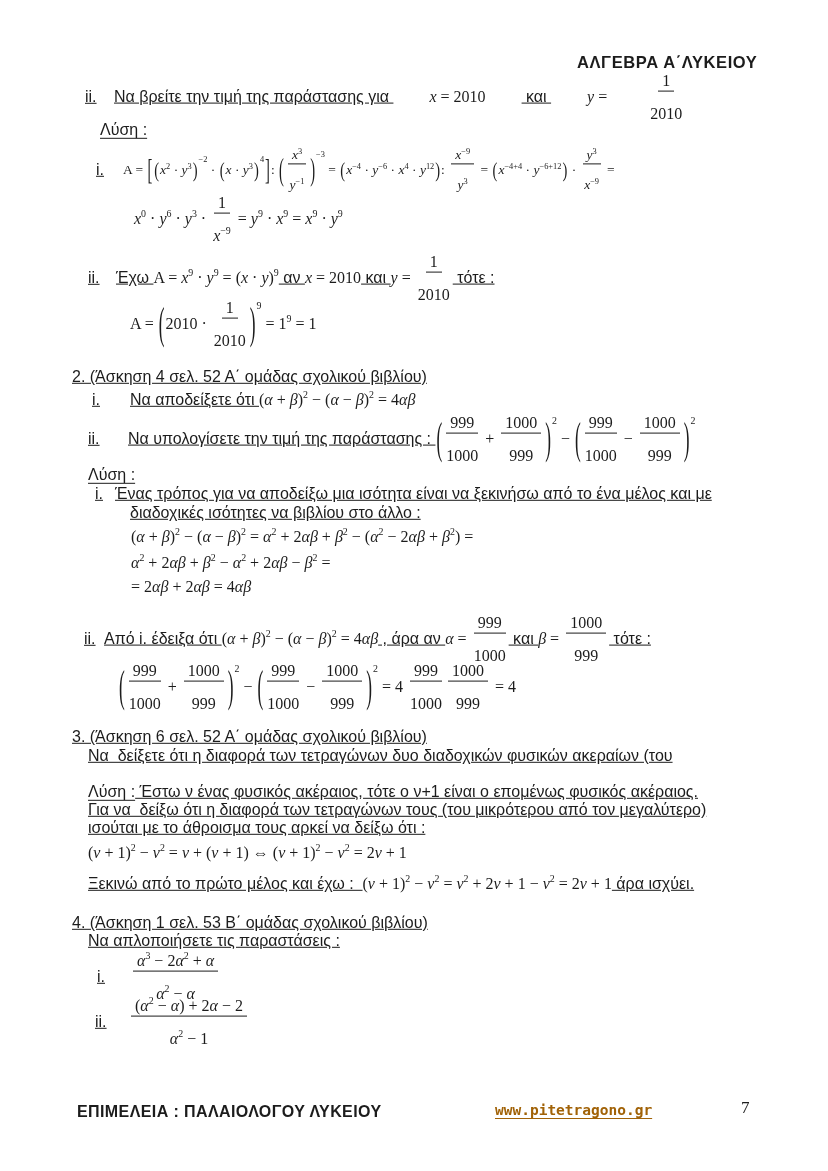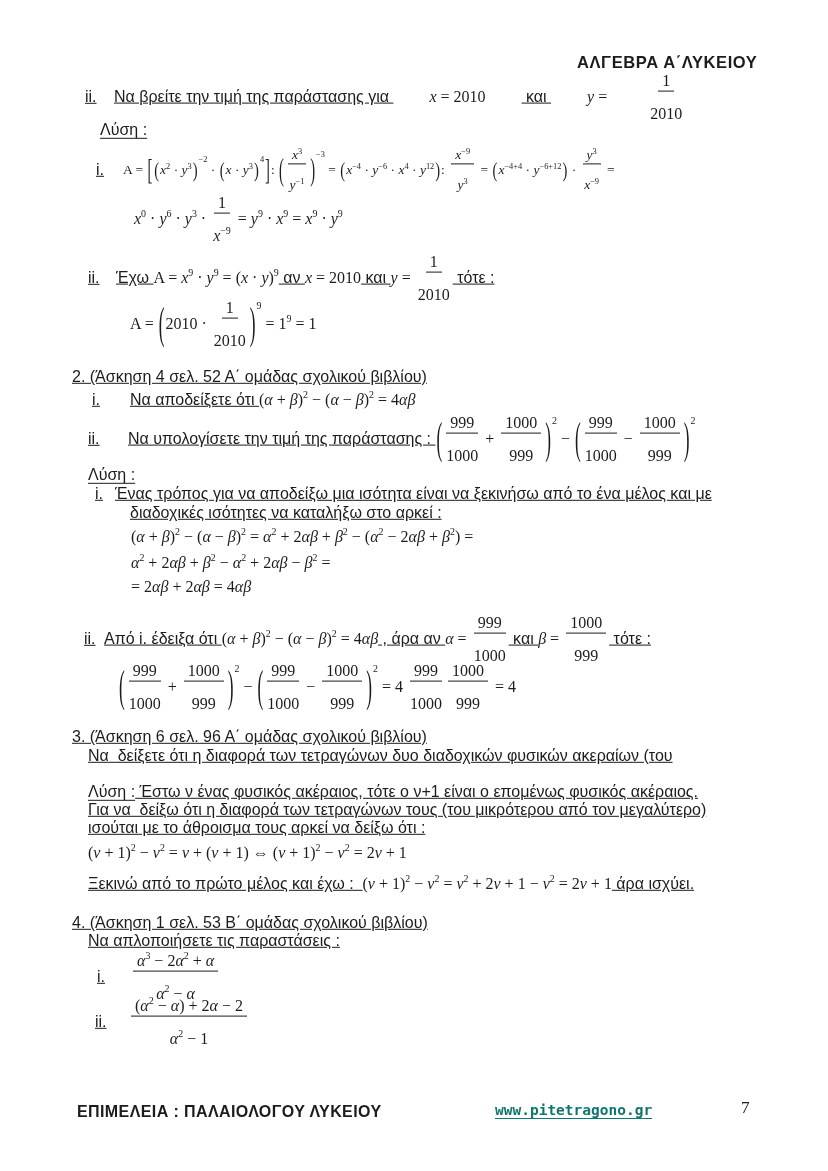--- a/index.html
+++ b/index.html
@@ -32,21 +32,21 @@
     position:absolute; left:577px; top:62px; transform:translateY(-50%);
     font-weight:bold; font-size:16.5px; letter-spacing:0.6px; white-space:pre;
   }
   .footer-credit {
     position:absolute; left:77px; top:1112px; transform:translateY(-50%);
     font-weight:bold; font-size:16px; letter-spacing:0.4px; white-space:pre;
   }
   .footer-link {
     position:absolute; left:495px; top:1110px; transform:translateY(-50%);
     font-family:"DejaVu Sans Mono", monospace; font-weight:bold; font-size:14.5px;
-    color:#0f766e; text-decoration:underline; text-underline-offset:3px; cursor:pointer; white-space:pre;
+    color:#a16207; text-decoration:underline; text-underline-offset:3px; cursor:pointer; white-space:pre;
   }
   .page-number {
     position:absolute; left:741px; top:1108px; transform:translateY(-50%);
     font-family:"Liberation Serif", serif; font-size:17px;
   }
 </style>
 </head>
 <body>
 
 <div class="page">
@@ -64,28 +64,28 @@
     <div class="line" style="left: 116px; top: 278px;"><span class="t">Έχω </span><span class="m"><span>A = </span><i>x</i><sup>9</sup><span> · </span><i>y</i><sup>9</sup><span> = (</span><i>x</i><span> · </span><i>y</i><span>)</span><sup>9</sup></span><span class="t"> αν </span><span class="m"><i>x</i><span> = 2010</span></span><span class="t"> και </span><span class="m"><i>y</i><span> = </span></span><span class="frac"><span class="m num"><span>1</span></span><span class="m den"><span>2010</span></span></span><span class="t"> τότε :</span></div>
     <div class="line" style="left: 130px; top: 324px;"><span class="m"><span>A = </span></span><span class="p" style="transform: scaleY(2.6);">(</span><span class="m"><span>2010 · </span></span><span class="frac"><span class="m num"><span>1</span></span><span class="m den"><span>2010</span></span></span><span class="p" style="transform: scaleY(2.6);">)</span><span class="psup" style="transform: translateY(-18.2px);">9</span><span class="m"><span> = 1</span><sup>9</sup><span> = 1</span></span></div>
     <div class="line" style="left: 72px; top: 377px;"><span class="t">2. (Άσκηση 4 σελ. 52 Α΄ ομάδας σχολικού βιβλίου)</span></div>
     <div class="line" style="left: 92px; top: 400px;"><span class="t">i.</span></div>
     <div class="line" style="left: 130px; top: 400px;"><span class="t">Να αποδείξετε ότι </span><span class="m"><span>(</span><i>α</i><span> + </span><i>β</i><span>)</span><sup>2</sup><span> − (</span><i>α</i><span> − </span><i>β</i><span>)</span><sup>2</sup><span> = 4</span><i>αβ</i></span></div>
     <div class="line" style="left: 88px; top: 439px;"><span class="t">ii.</span></div>
     <div class="line" style="left: 128px; top: 439px;"><span class="t">Να υπολογίσετε την τιμή της παράστασης : </span><span class="p" style="transform: scaleY(2.6);">(</span><span class="frac"><span class="m num"><span>999</span></span><span class="m den"><span>1000</span></span></span><span class="m"><span> + </span></span><span class="frac"><span class="m num"><span>1000</span></span><span class="m den"><span>999</span></span></span><span class="p" style="transform: scaleY(2.6);">)</span><span class="psup" style="transform: translateY(-18.2px);">2</span><span class="m"><span> − </span></span><span class="p" style="transform: scaleY(2.6);">(</span><span class="frac"><span class="m num"><span>999</span></span><span class="m den"><span>1000</span></span></span><span class="m"><span> − </span></span><span class="frac"><span class="m num"><span>1000</span></span><span class="m den"><span>999</span></span></span><span class="p" style="transform: scaleY(2.6);">)</span><span class="psup" style="transform: translateY(-18.2px);">2</span></div>
     <div class="line" style="left: 88px; top: 475px;"><span class="t u">Λύση :</span></div>
     <div class="line" style="left: 95px; top: 494px;"><span class="t">i.</span></div>
     <div class="line" style="left: 115px; top: 494px;"><span class="t">Ένας τρόπος για να αποδείξω μια ισότητα είναι να ξεκινήσω από το ένα μέλος και με</span></div>
-    <div class="line" style="left: 130px; top: 513px;"><span class="t">διαδοχικές ισότητες να καταλήξω στο αρκεί :</span></div>
+    <div class="line" style="left: 130px; top: 513px;"><span class="t">διαδοχικές ισότητες να βιβλίου στο άλλο :</span></div>
     <div class="line" style="left: 131px; top: 537px;"><span class="m"><span>(</span><i>α</i><span> + </span><i>β</i><span>)</span><sup>2</sup><span> − (</span><i>α</i><span> − </span><i>β</i><span>)</span><sup>2</sup><span> = </span><i>α</i><sup>2</sup><span> + 2</span><i>αβ</i><span> + </span><i>β</i><sup>2</sup><span> − (</span><i>α</i><sup>2</sup><span> − 2</span><i>αβ</i><span> + </span><i>β</i><sup>2</sup><span>) =</span></span></div>
     <div class="line" style="left: 131px; top: 563px;"><span class="m"><i>α</i><sup>2</sup><span> + 2</span><i>αβ</i><span> + </span><i>β</i><sup>2</sup><span> − </span><i>α</i><sup>2</sup><span> + 2</span><i>αβ</i><span> − </span><i>β</i><sup>2</sup><span> =</span></span></div>
     <div class="line" style="left: 131px; top: 587px;"><span class="m"><span>= 2</span><i>αβ</i><span> + 2</span><i>αβ</i><span> = 4</span><i>αβ</i></span></div>
     <div class="line" style="left: 84px; top: 639px;"><span class="t">ii.</span></div>
     <div class="line" style="left: 104px; top: 639px;"><span class="t">Από i. έδειξα ότι </span><span class="m"><span>(</span><i>α</i><span> + </span><i>β</i><span>)</span><sup>2</sup><span> − (</span><i>α</i><span> − </span><i>β</i><span>)</span><sup>2</sup><span> = 4</span><i>αβ</i></span><span class="t"> , άρα αν </span><span class="m"><i>α</i><span> = </span></span><span class="frac"><span class="m num"><span>999</span></span><span class="m den"><span>1000</span></span></span><span class="t"> και </span><span class="m"><i>β</i><span> = </span></span><span class="frac"><span class="m num"><span>1000</span></span><span class="m den"><span>999</span></span></span><span class="t"> τότε :</span></div>
     <div class="line" style="left: 118px; top: 687px;"><span class="p" style="transform: scaleY(2.6);">(</span><span class="frac"><span class="m num"><span>999</span></span><span class="m den"><span>1000</span></span></span><span class="m"><span> + </span></span><span class="frac"><span class="m num"><span>1000</span></span><span class="m den"><span>999</span></span></span><span class="p" style="transform: scaleY(2.6);">)</span><span class="psup" style="transform: translateY(-18.2px);">2</span><span class="m"><span> − </span></span><span class="p" style="transform: scaleY(2.6);">(</span><span class="frac"><span class="m num"><span>999</span></span><span class="m den"><span>1000</span></span></span><span class="m"><span> − </span></span><span class="frac"><span class="m num"><span>1000</span></span><span class="m den"><span>999</span></span></span><span class="p" style="transform: scaleY(2.6);">)</span><span class="psup" style="transform: translateY(-18.2px);">2</span><span class="m"><span> = 4 </span></span><span class="frac"><span class="m num"><span>999</span></span><span class="m den"><span>1000</span></span></span><span class="frac"><span class="m num"><span>1000</span></span><span class="m den"><span>999</span></span></span><span class="m"><span> = 4</span></span></div>
-    <div class="line" style="left: 72px; top: 737px;"><span class="t">3. (Άσκηση 6 σελ. 96 Α΄ ομάδας σχολικού βιβλίου)</span></div>
+    <div class="line" style="left: 72px; top: 737px;"><span class="t">3. (Άσκηση 6 σελ. 52 Α΄ ομάδας σχολικού βιβλίου)</span></div>
     <div class="line" style="left: 88px; top: 756px;"><span class="t">Να  δείξετε ότι η διαφορά των τετραγώνων δυο διαδοχικών φυσικών ακεραίων (του</span></div>
     <div class="line" style="left: 88px; top: 792px;"><span class="t u">Λύση :</span><span class="t"> Έστω ν ένας φυσικός ακέραιος, τότε ο ν+1 είναι ο επομένως φυσικός ακέραιος.</span></div>
     <div class="line" style="left: 88px; top: 810px;"><span class="t">Για να  δείξω ότι η διαφορά των τετραγώνων τους (του μικρότερου από τον μεγαλύτερο)</span></div>
     <div class="line" style="left: 88px; top: 828px;"><span class="t">ισούται με το άθροισμα τους αρκεί να δείξω ότι :</span></div>
     <div class="line" style="left: 88px; top: 853px;"><span class="m"><span>(</span><i>ν</i><span> + 1)</span><sup>2</sup><span> − </span><i>ν</i><sup>2</sup><span> = </span><i>ν</i><span> + (</span><i>ν</i><span> + 1) ⇔ (</span><i>ν</i><span> + 1)</span><sup>2</sup><span> − </span><i>ν</i><sup>2</sup><span> = 2</span><i>ν</i><span> + 1</span></span></div>
     <div class="line" style="left: 88px; top: 884px;"><span class="t">Ξεκινώ από το πρώτο μέλος και έχω :  </span><span class="m"><span>(</span><i>ν</i><span> + 1)</span><sup>2</sup><span> − </span><i>ν</i><sup>2</sup><span> = </span><i>ν</i><sup>2</sup><span> + 2</span><i>ν</i><span> + 1 − </span><i>ν</i><sup>2</sup><span> = 2</span><i>ν</i><span> + 1</span></span><span class="t"> άρα ισχύει.</span></div>
     <div class="line" style="left: 72px; top: 923px;"><span class="t">4. (Άσκηση 1 σελ. 53 Β΄ ομάδας σχολικού βιβλίου)</span></div>
     <div class="line" style="left: 88px; top: 941px;"><span class="t">Να απλοποιήσετε τις παραστάσεις :</span></div>
     <div class="line" style="left: 97px; top: 977px;"><span class="t">i.</span></div>
     <div class="line" style="left: 130px; top: 977px;"><span class="frac"><span class="m num"><i>α</i><sup>3</sup><span> − 2</span><i>α</i><sup>2</sup><span> + </span><i>α</i></span><span class="m den"><i>α</i><sup>2</sup><span> − </span><i>α</i></span></span></div>

